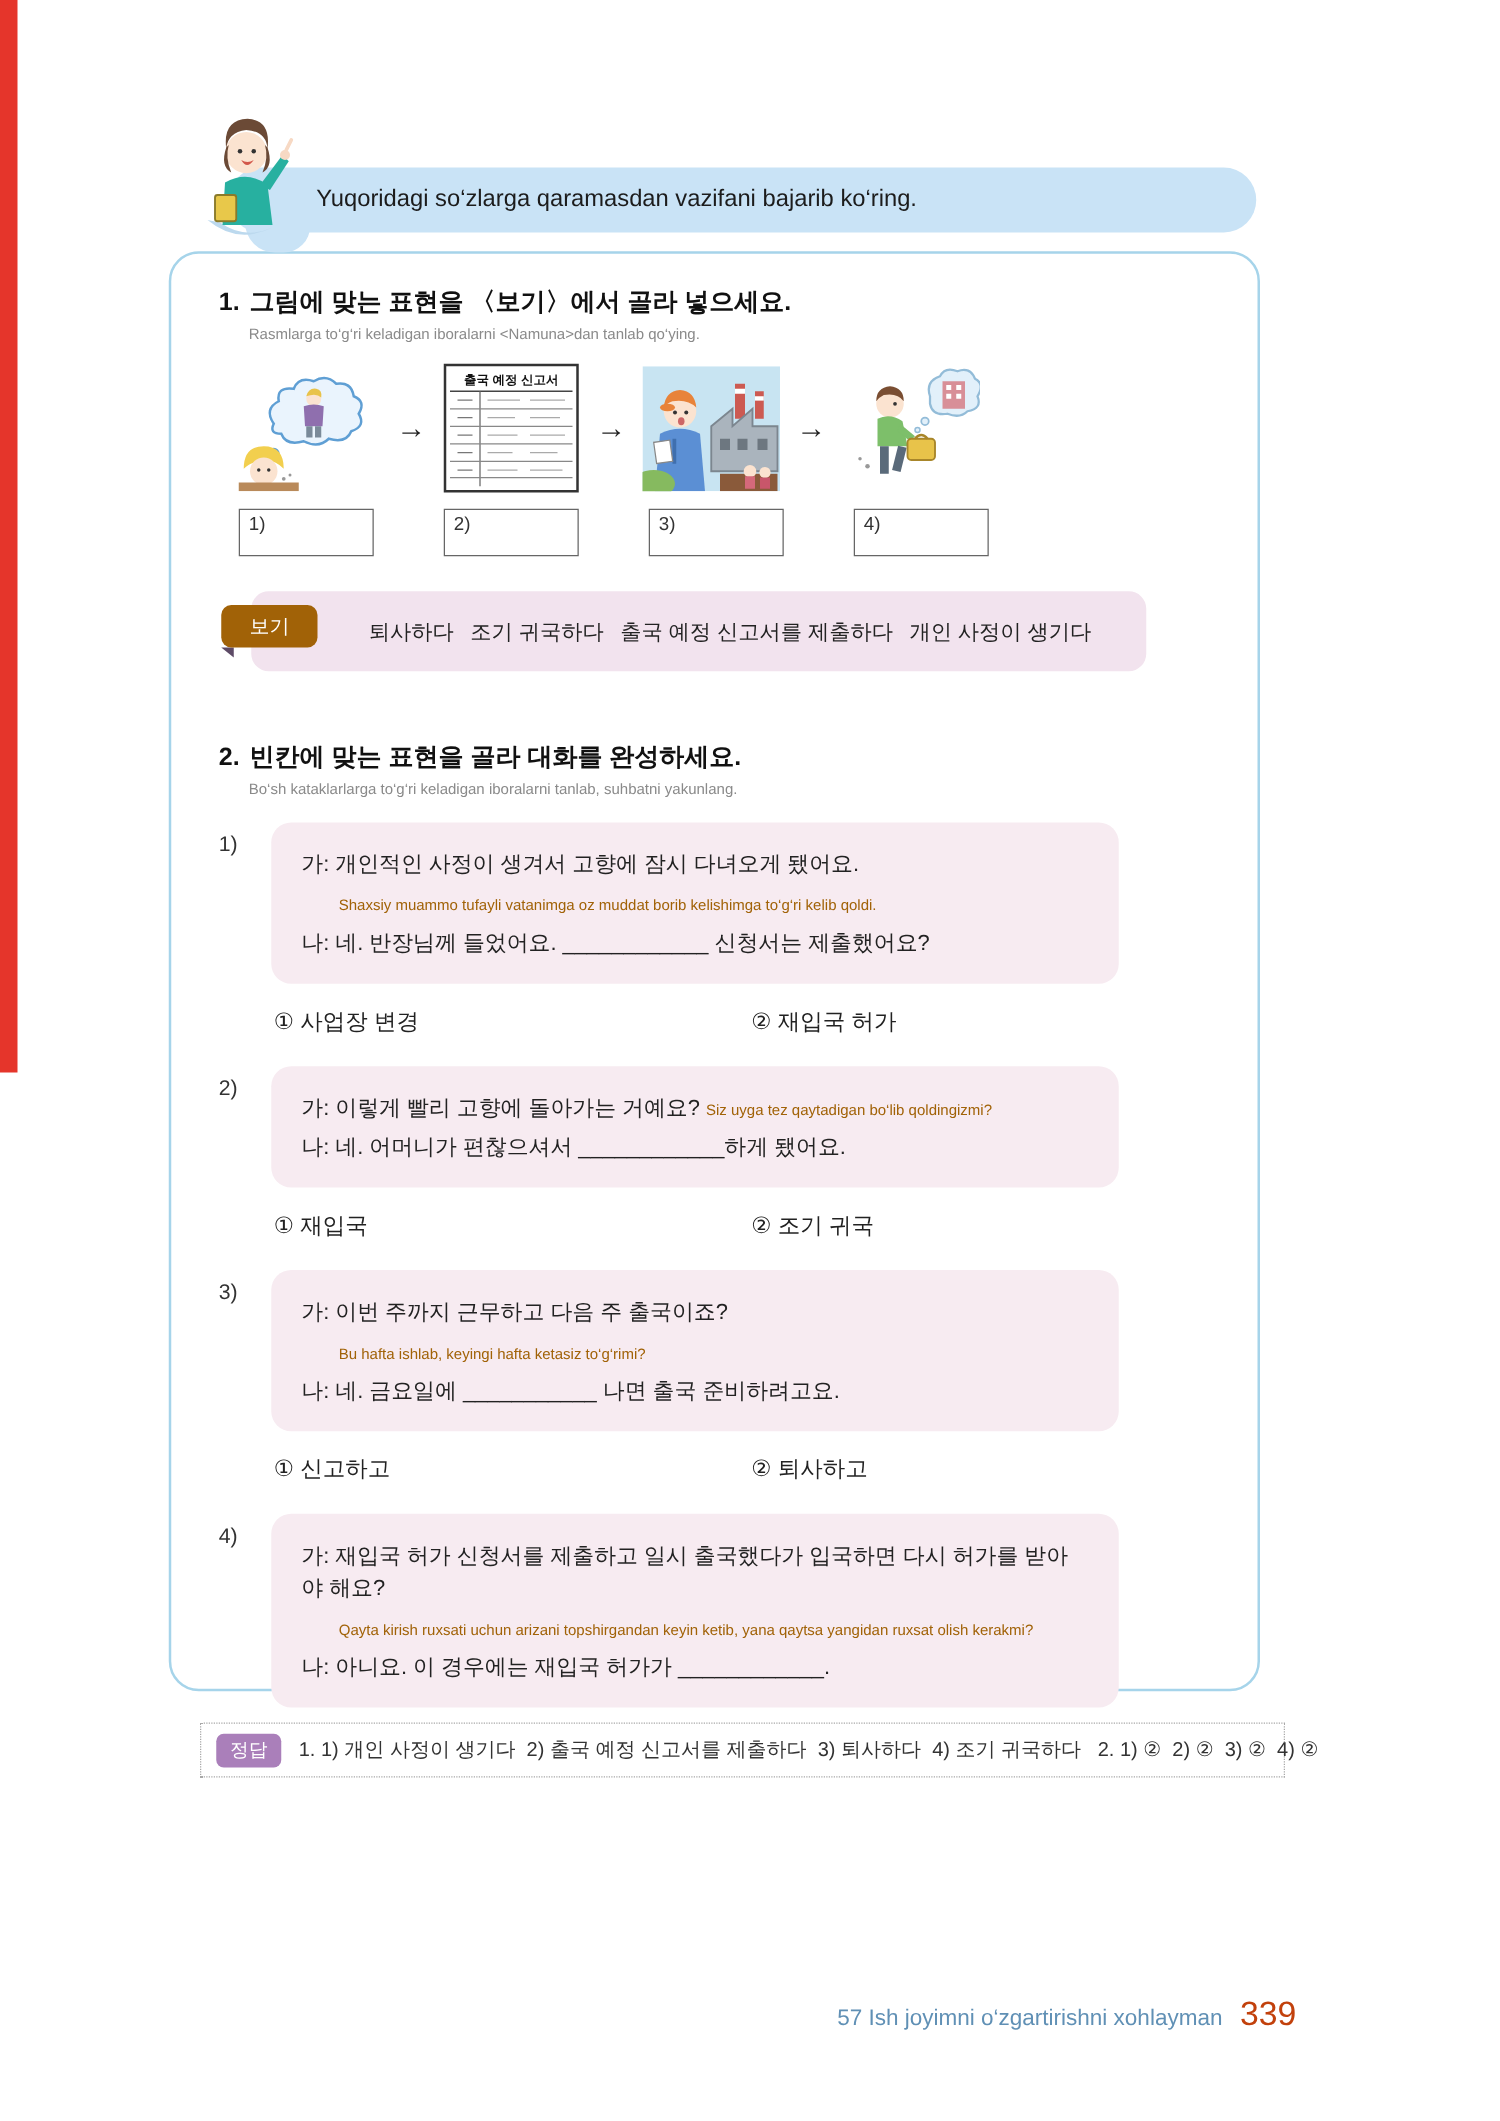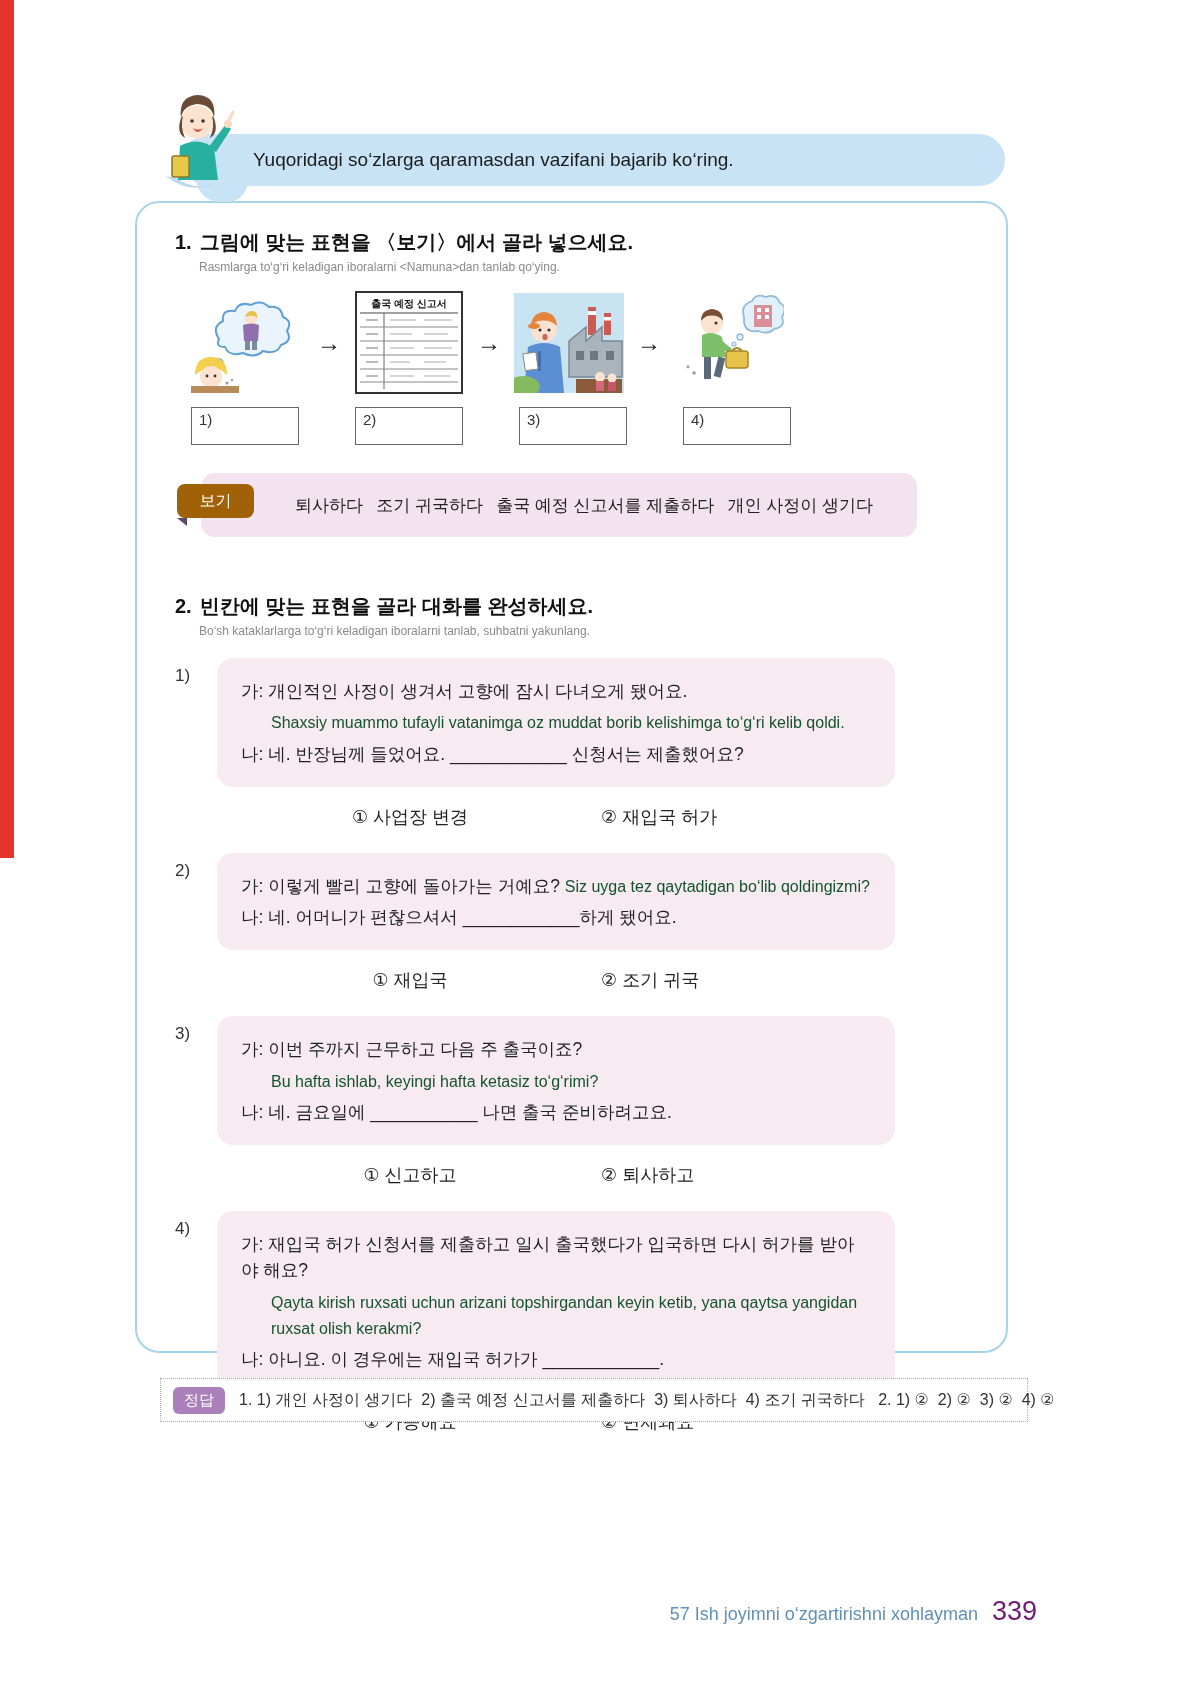--- a/index.html
+++ b/index.html
@@ -42,34 +42,34 @@
 
   .ex2-header{margin-top:56px;}
 
   .dialogues{margin-top:20px;}
   .dialogue{display:flex;margin-bottom:24px;}
   .dlg-label{width:42px;flex:none;font-size:17px;color:#333;padding-top:8px;}
   .dlg-right{flex:1;}
   .dlg-box{background:#f7ebf1;border-radius:16px;padding:15px 24px;width:678px;box-sizing:border-box;}
   .dlg-line{margin:5px 0;font-size:17.5px;color:#222;line-height:1.5;}
   .dlg-line.indent{margin-left:30px;}
-  .uz{color:#14532d;font-size:16px;}
+  .uz{color:#a16207;font-size:12px;}
   .dlg-options{display:flex;margin:18px 0 0 2px;}
-  .dlg-opt{font-size:18px;color:#222;width:382px;flex:none;text-align:center;}
+  .dlg-opt{font-size:18px;color:#222;width:382px;flex:none;}
   .dlg-opt:last-child{width:auto;}
 
   .answer-key{position:absolute;left:160px;top:1378px;width:868px;height:44px;border:1.5px dotted #a8a8a8;
               display:flex;align-items:center;padding-left:12px;box-sizing:border-box;gap:14px;background:#fff;}
   .ak-label{width:52px;height:27px;background:#aa7fba;color:#fff;border-radius:6px;flex:none;
             display:flex;align-items:center;justify-content:center;font-size:15px;}
   .ak-text{font-size:16px;color:#333;white-space:pre;}
 
   .footer{position:absolute;top:1596px;right:163px;display:flex;align-items:baseline;gap:14px;}
   .footer-chapter{font-size:18px;color:#6090b5;}
-  .footer-page{font-size:27px;color:#701a75;}
+  .footer-page{font-size:27px;color:#c2410c;}
 </style>
 </head>
 <body>
 
 <div class="page">
 
   <div class="red-tab"></div>
 
   <svg class="teacher" viewBox="0 0 88 112">
     <path d="M10 92 Q34 112 62 98 Q40 108 20 94 Z" fill="#bcd9ee"></path>

